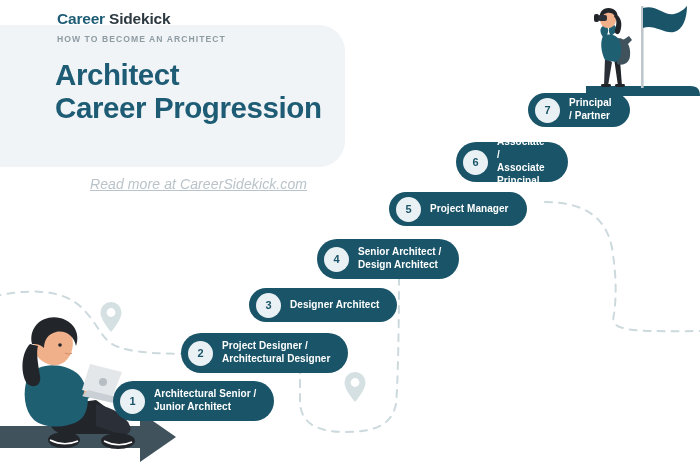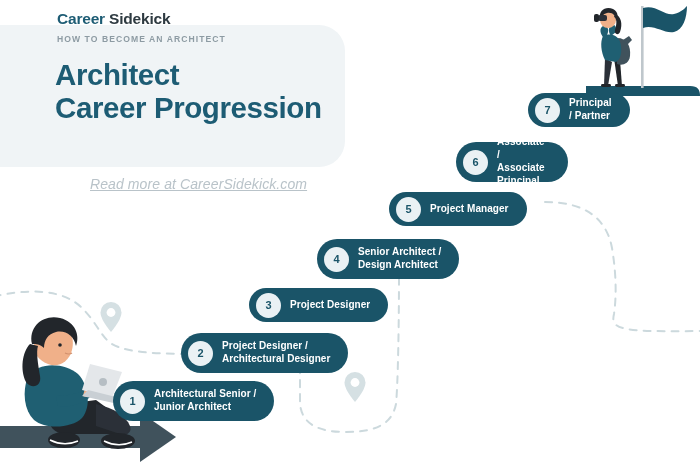--- a/index.html
+++ b/index.html
@@ -171,21 +171,21 @@
   </div>
 
   <div class="step two-line" style="left:181px;top:333px;">
     <span class="badge">2</span>
     <span class="step-label">Project Designer /
 Architectural Designer</span>
   </div>
 
   <div class="step" style="left:249px;top:288px;">
     <span class="badge">3</span>
-    <span class="step-label">Project Designer</span>
+    <span class="step-label">Designer Architect</span>
   </div>
 
   <div class="step two-line" style="left:317px;top:239px;">
     <span class="badge">4</span>
     <span class="step-label">Senior Architect /
 Design Architect</span>
   </div>
 
   <div class="step" style="left:389px;top:192px;">
     <span class="badge">5</span>

